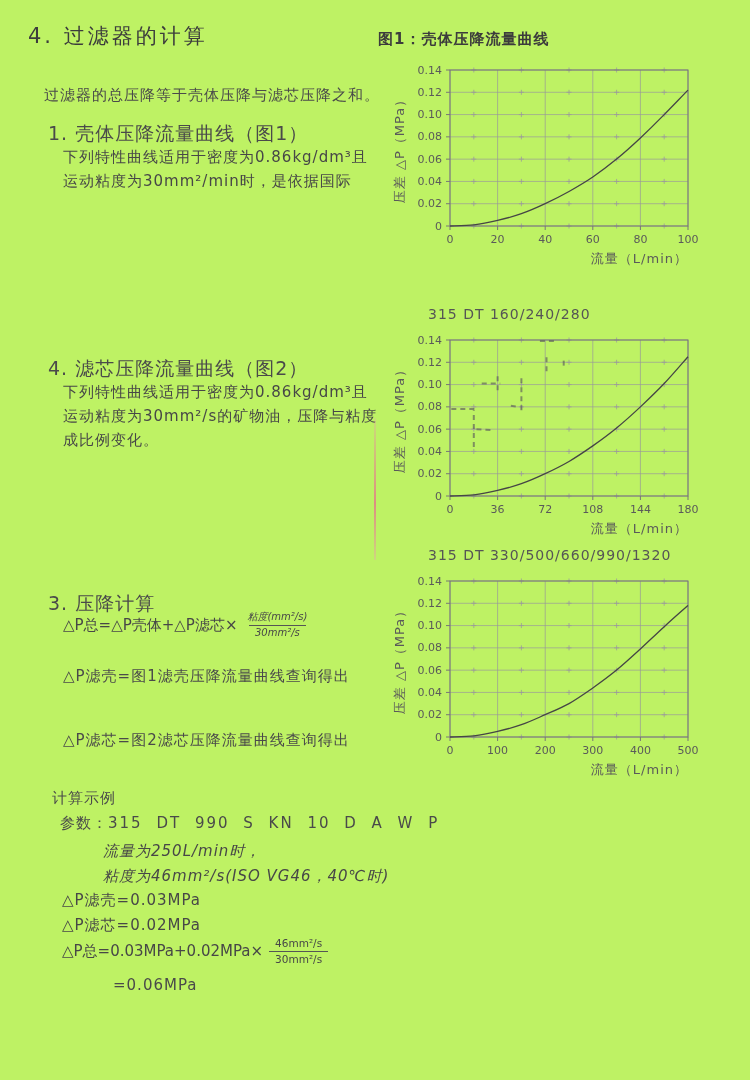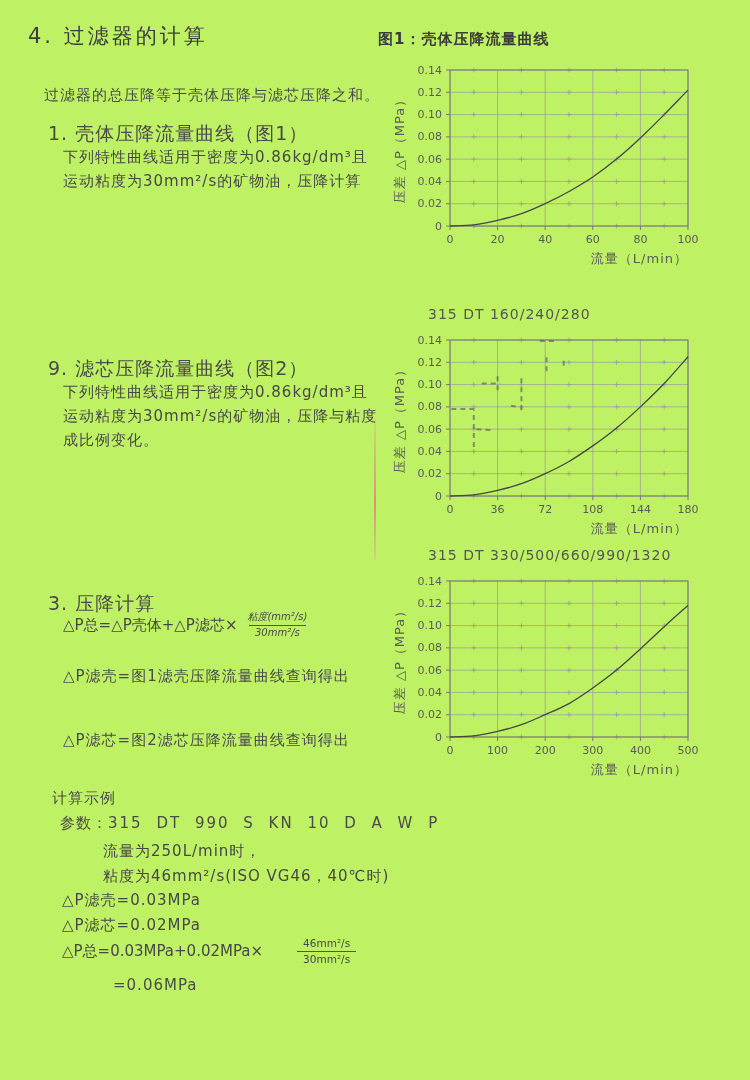--- a/index.html
+++ b/index.html
@@ -12,44 +12,44 @@
   }
   .abs{position:absolute;white-space:nowrap;}
   .doc-title{font-size:21px;letter-spacing:3px;color:#3c3c3c;}
   .body-text{font-size:15px;letter-spacing:1px;color:#4a4a4a;}
   .sec-heading{font-size:19px;letter-spacing:1px;color:#4a4a4a;}
   .sec-lines div{line-height:24px;font-size:15px;letter-spacing:1px;}
   .formula-row{display:flex;align-items:center;gap:6px;font-size:15px;}
   .frac{display:inline-flex;flex-direction:column;align-items:center;line-height:1.25;}
   .frac .den{border-top:1.2px solid #555;padding:1px 6px 0 6px;}
   .frac .num{padding:0 4px 1px 4px;}
-  .frac-small{font-size:10.5px;margin-left:28px;}
+  .frac-small{font-size:10.5px;}
   .figure-header{font-size:15px;font-weight:bold;letter-spacing:1px;color:#3c3c3c;}
   .chart-block{position:absolute;left:388px;width:334px;}
   .chart-title{font-size:14px;letter-spacing:1px;color:#555;margin:0 0 0 40px;height:25px;line-height:22px;}
   svg text{font-family:"DejaVu Sans","Liberation Sans",sans-serif;}
   .artifact-line{position:absolute;width:2px;background:linear-gradient(to bottom,
       rgba(238,160,180,0.25),rgba(230,110,140,0.75) 60%,rgba(238,160,180,0.35));}
 </style>
 </head>
 <body>
 
 <div id="page">
 
   <div class="abs doc-title" style="left:28px;top:22px;">4. 过滤器的计算</div>
 
   <div class="abs body-text" style="left:44px;top:86px;">过滤器的总压降等于壳体压降与滤芯压降之和。</div>
 
   <div class="abs sec-heading" style="left:48px;top:121px;">1. 壳体压降流量曲线（图1）</div>
   <div class="abs sec-lines" style="left:63px;top:145px;">
     <div>下列特性曲线适用于密度为0.86kg/dm³且</div>
-    <div>运动粘度为30mm²/s的矿物油，压降计算</div>
-  </div>
-
-  <div class="abs sec-heading" style="left:48px;top:356px;">9. 滤芯压降流量曲线（图2）</div>
+    <div>运动粘度为30mm²/min时，是依据国际</div>
+  </div>
+
+  <div class="abs sec-heading" style="left:48px;top:356px;">4. 滤芯压降流量曲线（图2）</div>
   <div class="abs sec-lines" style="left:63px;top:380px;">
     <div>下列特性曲线适用于密度为0.86kg/dm³且</div>
     <div>运动粘度为30mm²/s的矿物油，压降与粘度</div>
     <div>成比例变化。</div>
   </div>
 
   <div class="abs sec-heading" style="left:48px;top:591px;">3. 压降计算</div>
 
   <div class="abs formula-row" style="left:63px;top:611px;">
     <span>△P总=△P壳体+△P滤芯×</span>
@@ -61,21 +61,21 @@
 
   <div class="abs body-text" style="left:63px;top:667px;">△P滤壳=图1滤壳压降流量曲线查询得出</div>
   <div class="abs body-text" style="left:63px;top:731px;">△P滤芯=图2滤芯压降流量曲线查询得出</div>
 
   <div class="abs body-text" style="left:52px;top:789px;">计算示例</div>
 
   <div class="abs body-text" style="left:60px;top:814px;">
     <span>参数：</span><span style="letter-spacing:2px;word-spacing:7px;">315 DT 990 S KN 10 D A W P</span>
   </div>
 
-  <div class="abs sec-lines" style="left:103px;top:839px;">
+  <div class="abs sec-lines" style="left:103px;top:839px;font-style:italic;">
     <div style="line-height:25px;">流量为250L/min时，</div>
     <div style="line-height:25px;">粘度为46mm²/s(ISO VG46，40℃时)</div>
   </div>
 
   <div class="abs sec-lines" style="left:62px;top:888px;">
     <div style="line-height:25px;">△P滤壳=0.03MPa</div>
     <div style="line-height:25px;">△P滤芯=0.02MPa</div>
   </div>
 
   <div class="abs formula-row" style="left:62px;top:937px;">

